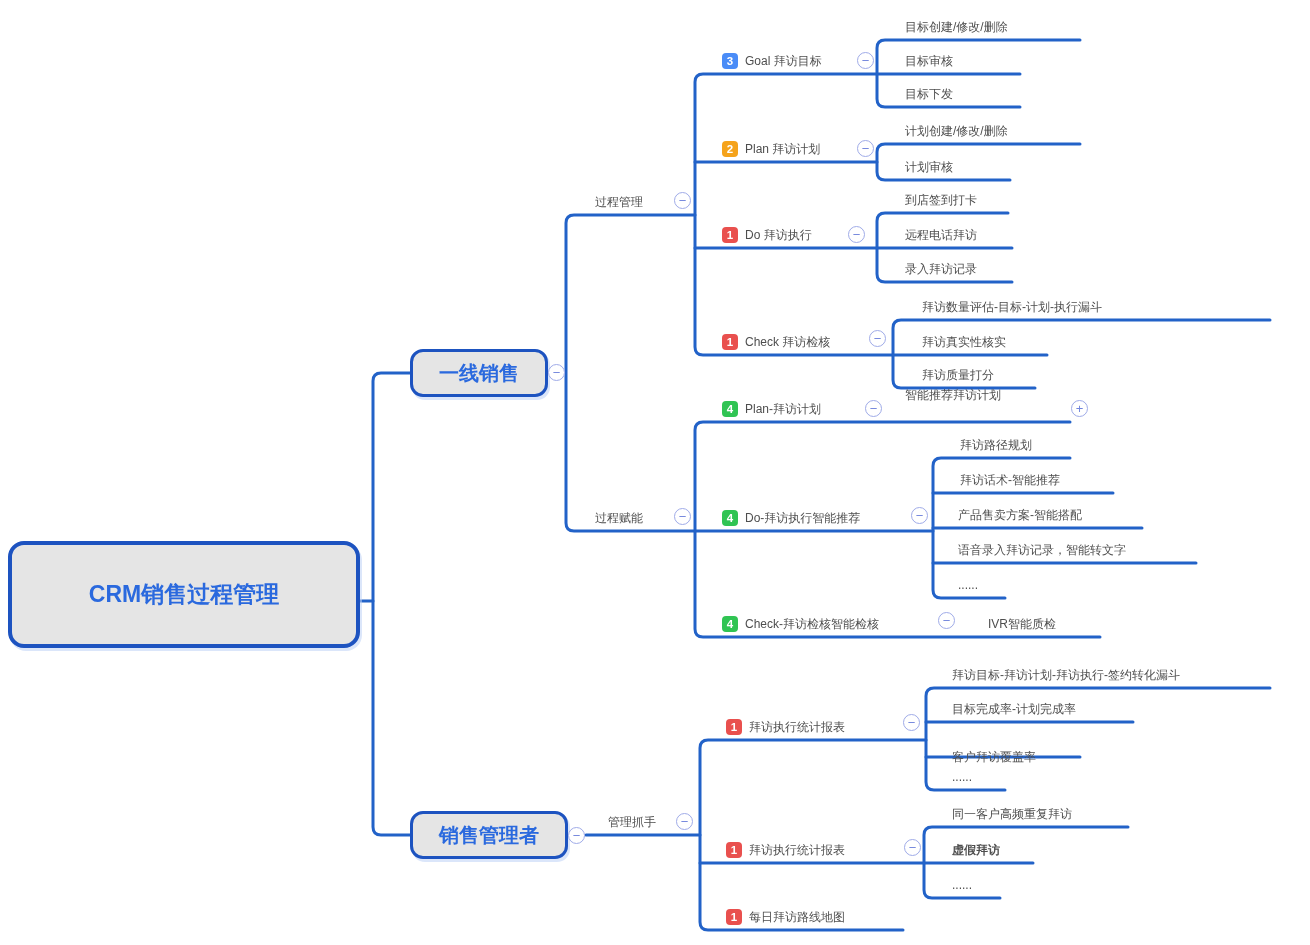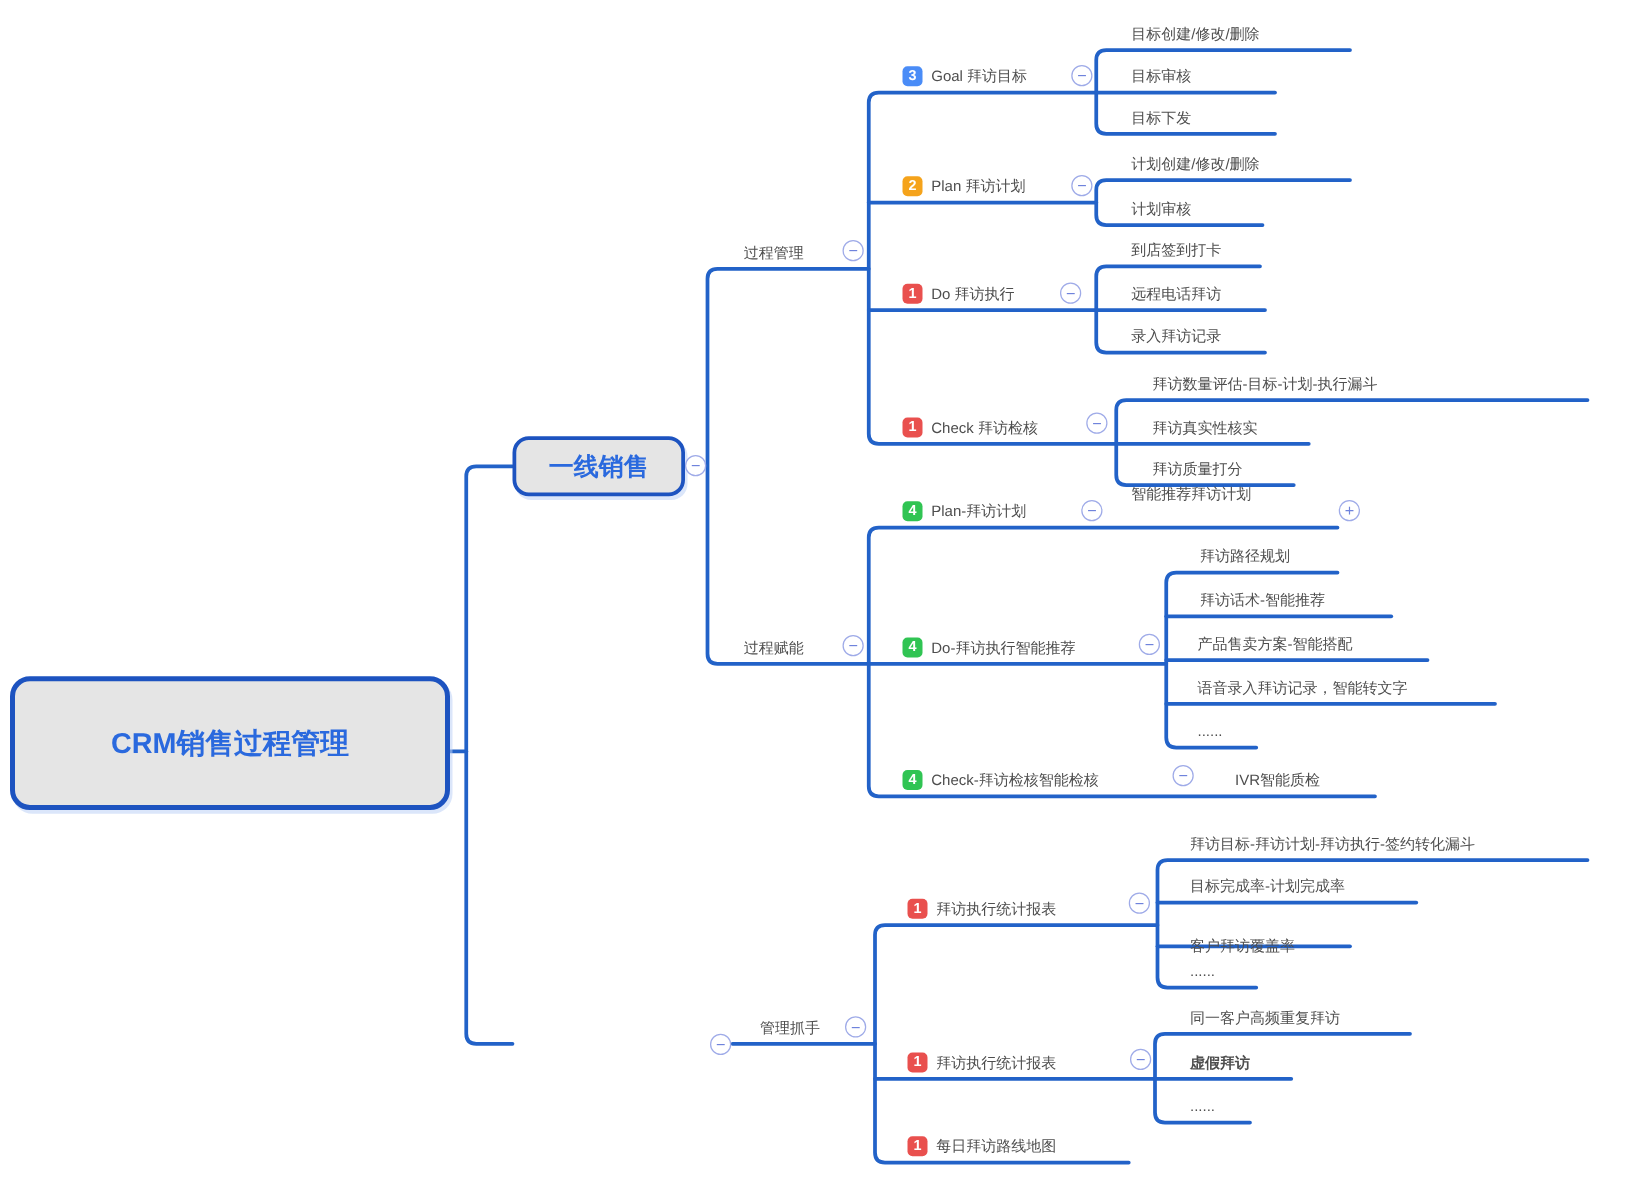--- a/index.html
+++ b/index.html
@@ -67,20 +67,23 @@
     <div>
       <div>CRM销售过程管理</div>
     </div>
   </div>
 
   <div class="box" style="left:410px;top:349px;width:138px;height:48px;">
     <span>一线销售</span>
   </div>
   <div class="ctl" style="left:548px;top:364px;">−</div>
 
+  <div class="box" style="left:410px;top:811px;width:158px;height:48px;">
+    <span>销售管理者</span>
+  </div>
   <div class="ctl" style="left:568px;top:827px;">−</div>
 
   <div class="node" style="left:595px;top:192px;">
     <span class="lbl">过程管理</span>
   </div>
   <div class="ctl" style="left:674px;top:192px;">−</div>
 
   <div class="node" style="left:595px;top:508px;">
     <span class="lbl">过程赋能</span>
   </div>

